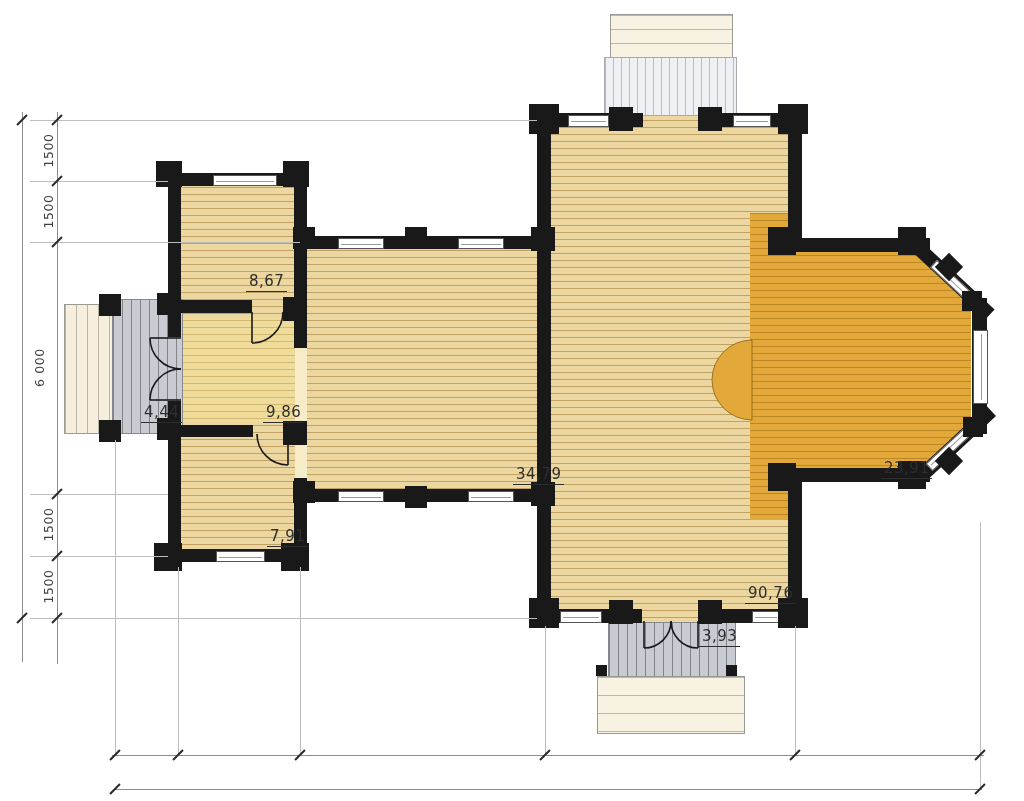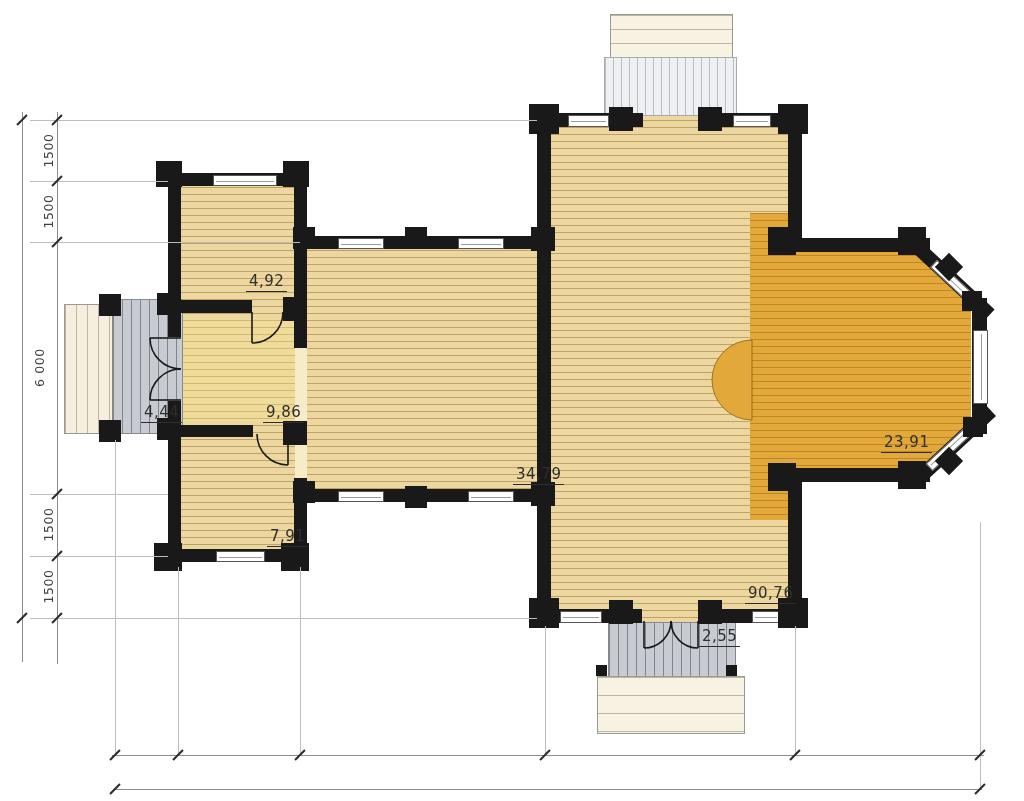--- a/index.html
+++ b/index.html
@@ -147,28 +147,28 @@
       <path d="M252,312 L252,343"></path>
       <path d="M288,465 A31,31 0 0 1 257,434"></path>
       <path d="M288,434 L288,465"></path>
       <path d="M671,621 A27,27 0 0 1 644,648"></path>
       <path d="M671,621 A27,27 0 0 0 698,648"></path>
       <path d="M644,621 L644,648"></path>
       <path d="M698,621 L698,648"></path>
     </g>
   </svg>
 
-  <span class="area" style="left:246px;top:272px;">4,92</span>
+  <span class="area" style="left:246px;top:272px;">8,67</span>
   <span class="area" style="left:141px;top:403px;">4,44</span>
   <span class="area" style="left:263px;top:403px;">9,86</span>
   <span class="area" style="left:267px;top:527px;">7,91</span>
   <span class="area" style="left:513px;top:465px;">34,79</span>
-  <span class="area" style="left:881px;top:433px;">23,91</span>
+  <span class="area" style="left:881px;top:459px;">23,91</span>
   <span class="area" style="left:745px;top:584px;">90,76</span>
-  <span class="area" style="left:699px;top:627px;">2,55</span>
+  <span class="area" style="left:699px;top:627px;">3,93</span>
 
   <div class="dim-v-line" style="left:22px;top:112px;height:550px;"></div>
   <div class="dim-v-line" style="left:57px;top:112px;height:552px;"></div>
   <div class="ext" style="left:30px;top:120px;width:507px;height:1px;"></div>
   <div class="ext" style="left:30px;top:181px;width:138px;height:1px;"></div>
   <div class="ext" style="left:30px;top:242px;width:270px;height:1px;"></div>
   <div class="ext" style="left:30px;top:494px;width:138px;height:1px;"></div>
   <div class="ext" style="left:30px;top:556px;width:138px;height:1px;"></div>
   <div class="ext" style="left:30px;top:618px;width:507px;height:1px;"></div>
   <div class="tick" style="left:15px;top:119px;"></div>

